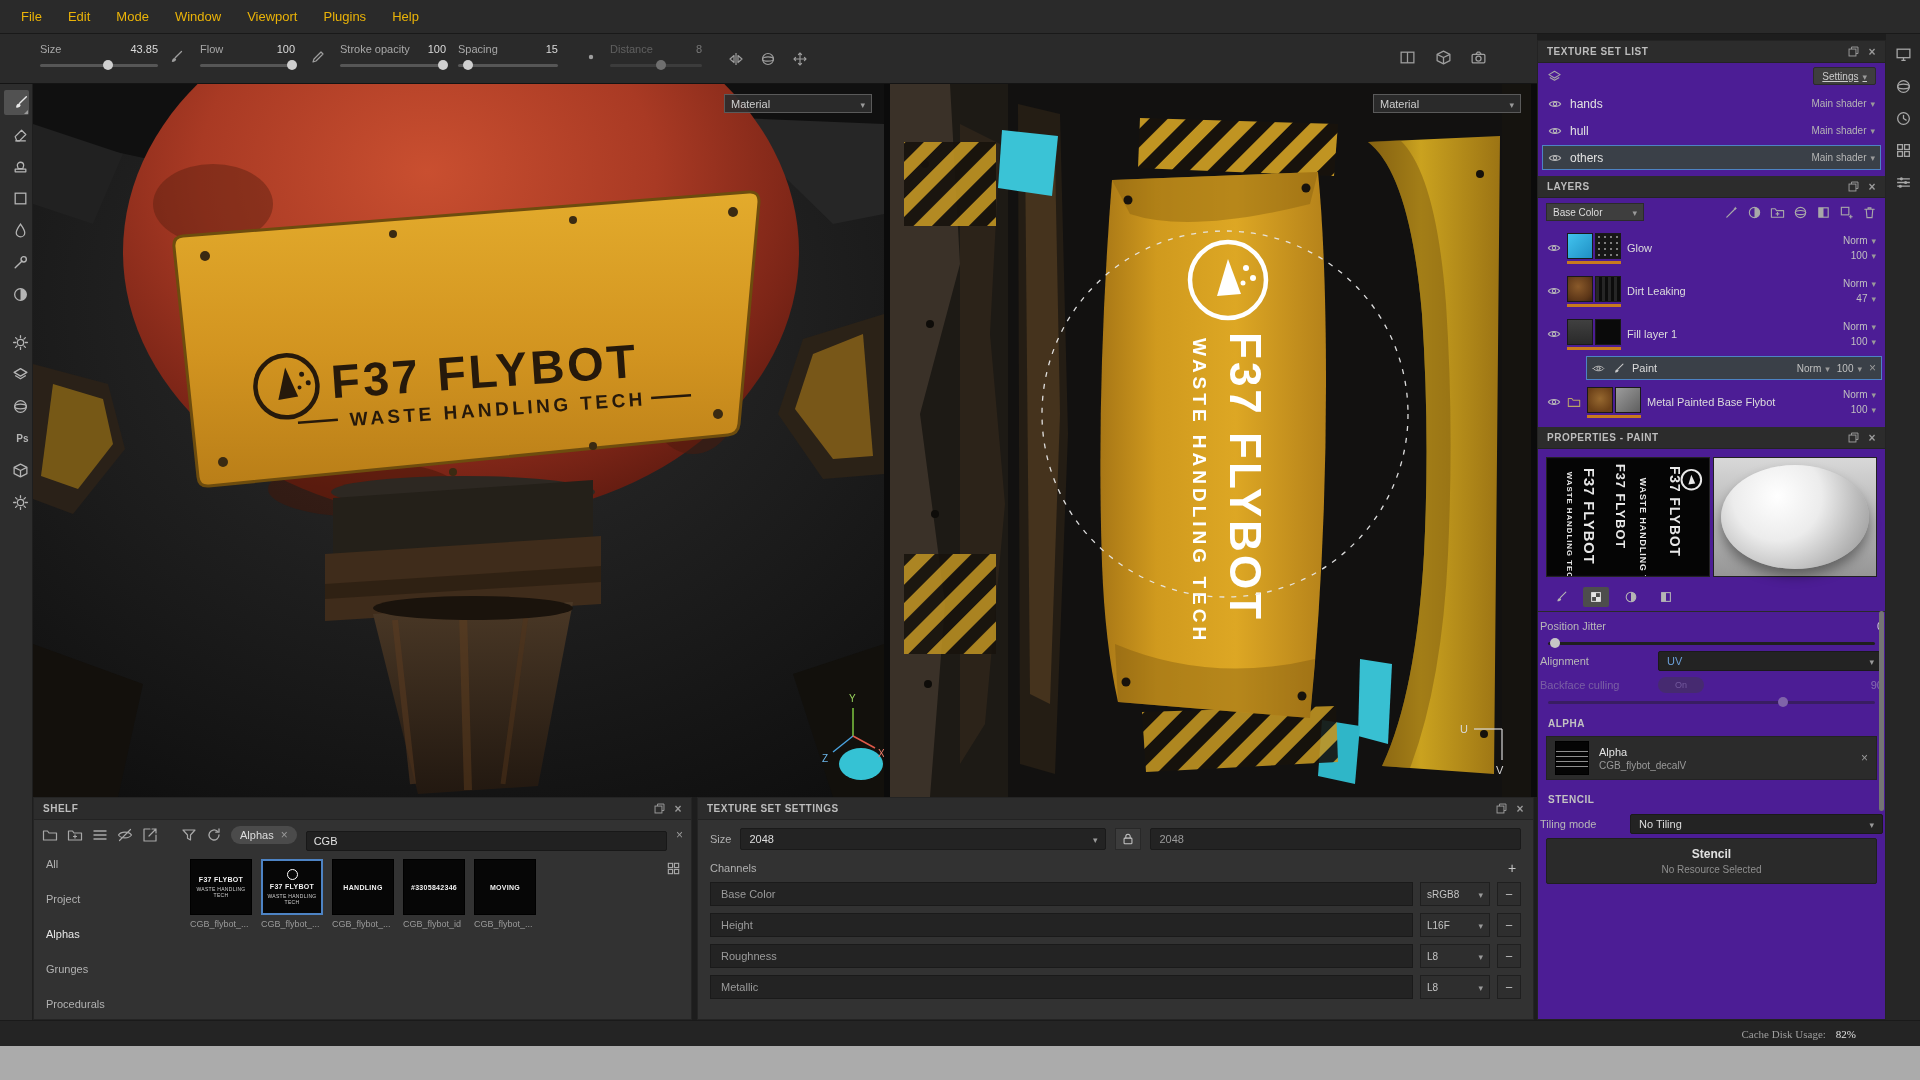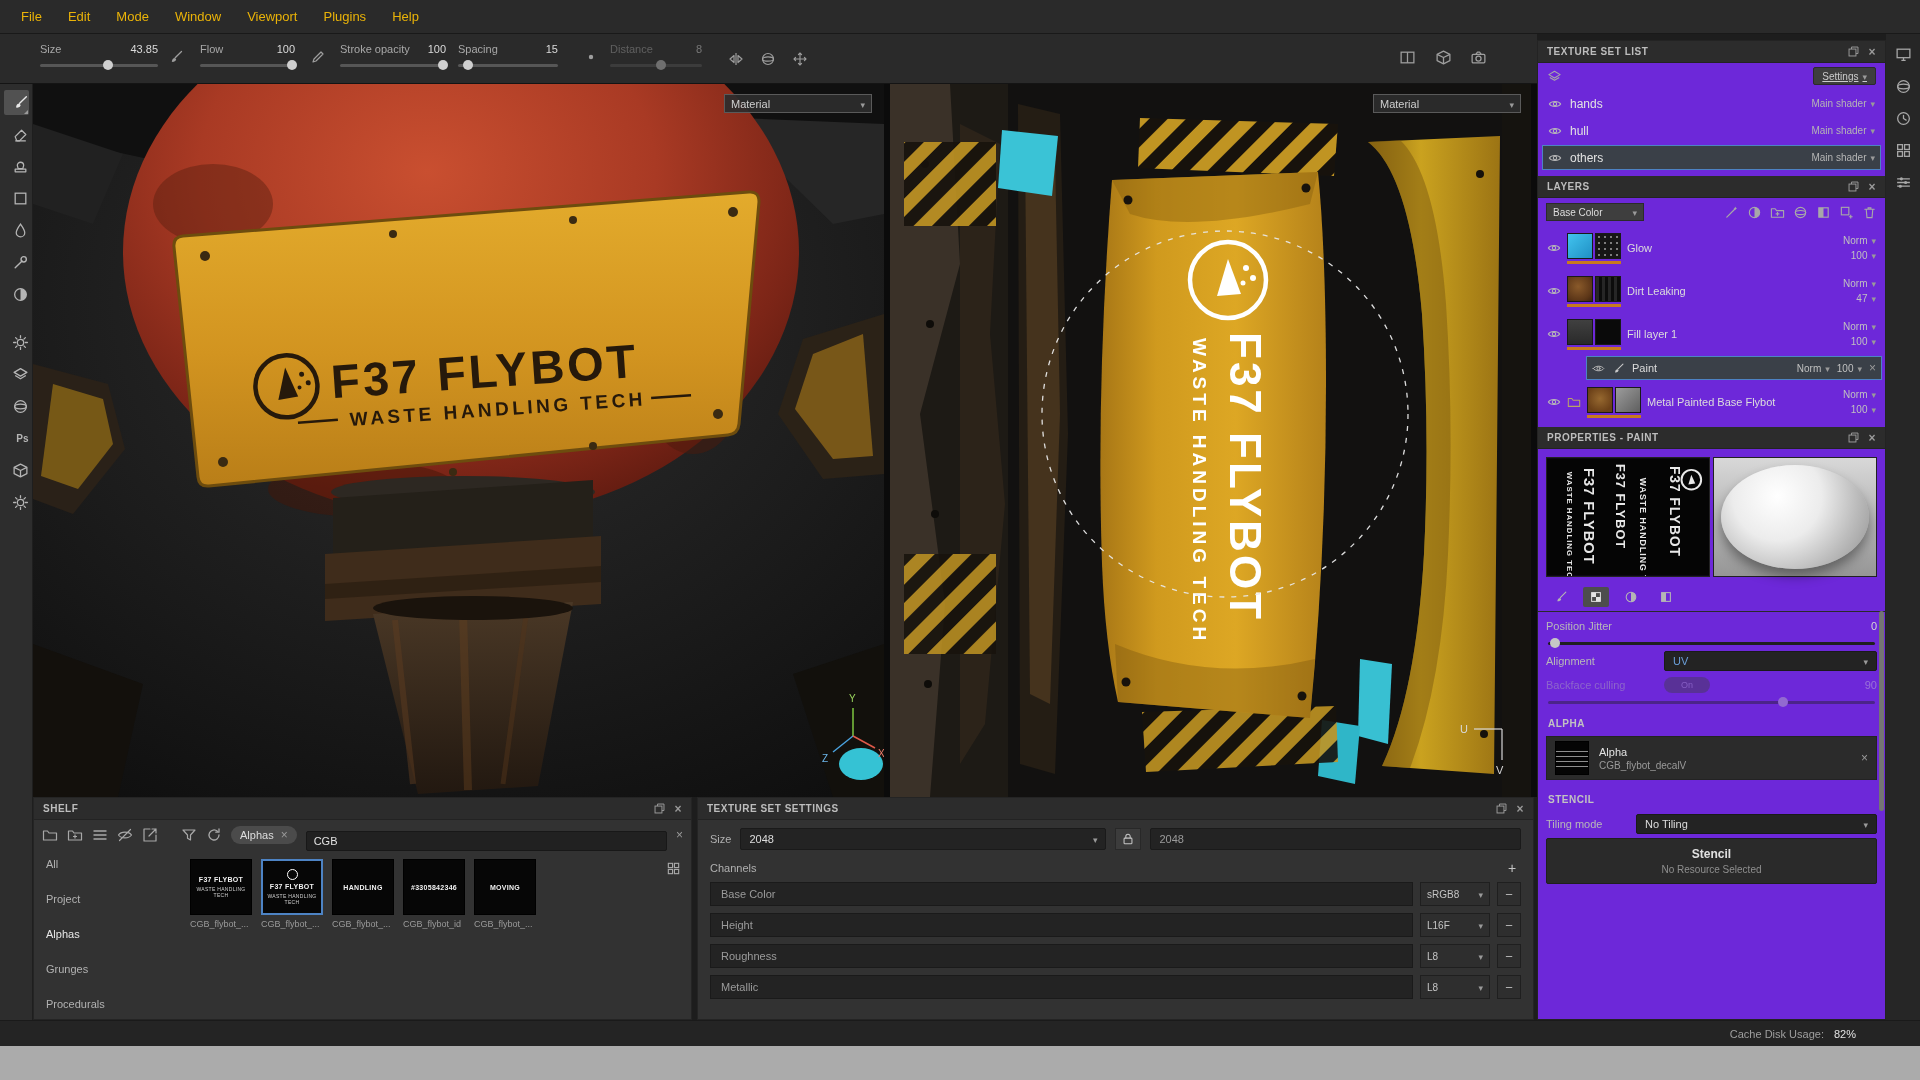--- a/index.html
+++ b/index.html
@@ -88,21 +88,21 @@
   .plusbtn{ margin-left:auto; color:#c5c5c5; font-size:14px; width:18px; text-align:center; }
   .ch-row{ display:flex; gap:7px; height:24px; margin-bottom:7px; }
   .ch-name{ flex:1; background:#232323; border:1px solid #1a1a1a; display:flex; align-items:center;
             padding:0 10px; font-size:11px; color:#9b9b9b; }
   .ch-fmt{ width:70px; background:#2e2e2e; border:1px solid #1f1f1f; display:flex; align-items:center;
            justify-content:space-between; padding:0 6px; font-size:10px; color:#c5c5c5; }
   .ch-minus{ width:24px; background:#2e2e2e; border:1px solid #1f1f1f; color:#bbb; display:flex;
              align-items:center; justify-content:center; font-size:13px; }
 
   
-  .rpanel{ position:absolute; left:1537px; top:40px; width:349px; height:980px; background:#6d28d9;
+  .rpanel{ position:absolute; left:1537px; top:40px; width:349px; height:980px; background:#4c1d95;
            border:1px solid #232323; }
   .tsl-bar{ height:26px; display:flex; align-items:center; padding:0 9px; color:#a8a8a8; }
   .settings-btn{ margin-left:auto; height:18px; background:#3e3e3e; border:1px solid #2b2b2b; border-radius:2px;
                  padding:0 8px; font-size:10px; color:#ccc; display:flex; align-items:center;text-decoration:underline; }
   .ts-row{ height:25px; margin:2px 4px; display:flex; align-items:center; gap:8px; padding:0 5px; border:1px solid transparent; }
   .ts-row.selected{ border:1px solid #4d83c4; background:#3a4048; }
   .ts-name{ font-size:12px; font-weight:normal; color:#e2e2e2; flex:1; }
   .ts-shader{ font-size:10px; color:#b5b5b5; display:flex; align-items:center; }
   .eye{ color:#b8b8b8; }
 
@@ -134,21 +134,21 @@
   .prev-row{ display:flex; gap:3px; padding:8px; }
   .prev{ width:165px; height:120px; border:1px solid #222; }
   .sphere-box{ background:linear-gradient(#d8d8d8,#969696); position:relative; }
   .sphere{ position:absolute; inset:7px; border-radius:50%;
            background:radial-gradient(circle at 38% 30%, #ffffff, #ececec 38%, #bcbcbc 68%, #8d8d8d);
            box-shadow:0 7px 12px rgba(0,0,0,.38); }
   .ptabs{ display:flex; gap:9px; padding:2px 10px 4px; border-bottom:1px solid #2a2a2a; }
   .ptab{ width:26px; height:20px; display:flex; align-items:center; justify-content:center; color:#b5b5b5; border-radius:2px; }
   .ptab.selected{ background:#4d4d4d; color:#e5e5e5; }
 
-  .prow{ display:flex; align-items:center; padding:4px 8px 0; font-size:11px; color:#b8b8b8; min-height:24px; }
+  .prow{ display:flex; align-items:center; padding:4px 2px 0; font-size:11px; color:#b8b8b8; min-height:24px; }
   .plabel{ width:118px; flex:none; }
   .pval{ margin-left:auto; color:#d5d5d5; }
   .pslider{ margin:6px 10px 2px; height:3px; background:#1f1f1f; border-radius:2px; position:relative; }
   .pslider .thandle{ background:#c6c6c6; }
   .prow .dd-box{ flex:1; height:20px; }
   .uvblue{ color:#6b9fd8; }
   .pill{ width:46px; height:16px; background:#3e3e3e; border-radius:8px; font-size:9px; display:flex;
          align-items:center; justify-content:center; color:#a5a5a5; }
   .subhead{ height:22px; display:flex; align-items:center; padding:0 10px; font-size:10px; font-weight:bold;
             color:#c2c2c2; letter-spacing:.5px; margin-top:8px; }
@@ -165,21 +165,21 @@
   .sb2{ font-size:10px; color:#8f8f8f; }
   .rp-scroll{ position:absolute; right:1px; top:570px; width:5px; height:200px; background:#747474; border-radius:3px; }
 
   
   .farstrip{ position:absolute; left:1886px; top:34px; width:34px; height:1012px; background:#262626;
              display:flex; flex-direction:column; align-items:center; padding-top:12px; gap:15px; color:#a8a8a8; }
 
   
   .statusbar{ position:absolute; left:0; top:1020px; width:1920px; height:26px; background:#242424;
               border-top:1px solid #1a1a1a; display:flex; align-items:center; justify-content:flex-end;
-              padding-right:64px; gap:10px; font-size:11px; }
+              padding-right:64px; gap:10px; font-size:11px;font-family:Liberation Serif, serif; }
   .cache-label{ color:#9f9f9f; }
   .cache-value{ color:#e2e2e2; }
   .bottomgray{ position:absolute; left:0; top:1046px; width:1920px; height:34px; background:#ababab; }
 </style>
 </head>
 <body>
 
 <svg width="0" height="0" style="position:absolute" aria-hidden="true">
 <defs>
 <symbol id="i-eye" viewBox="0 0 16 16">

